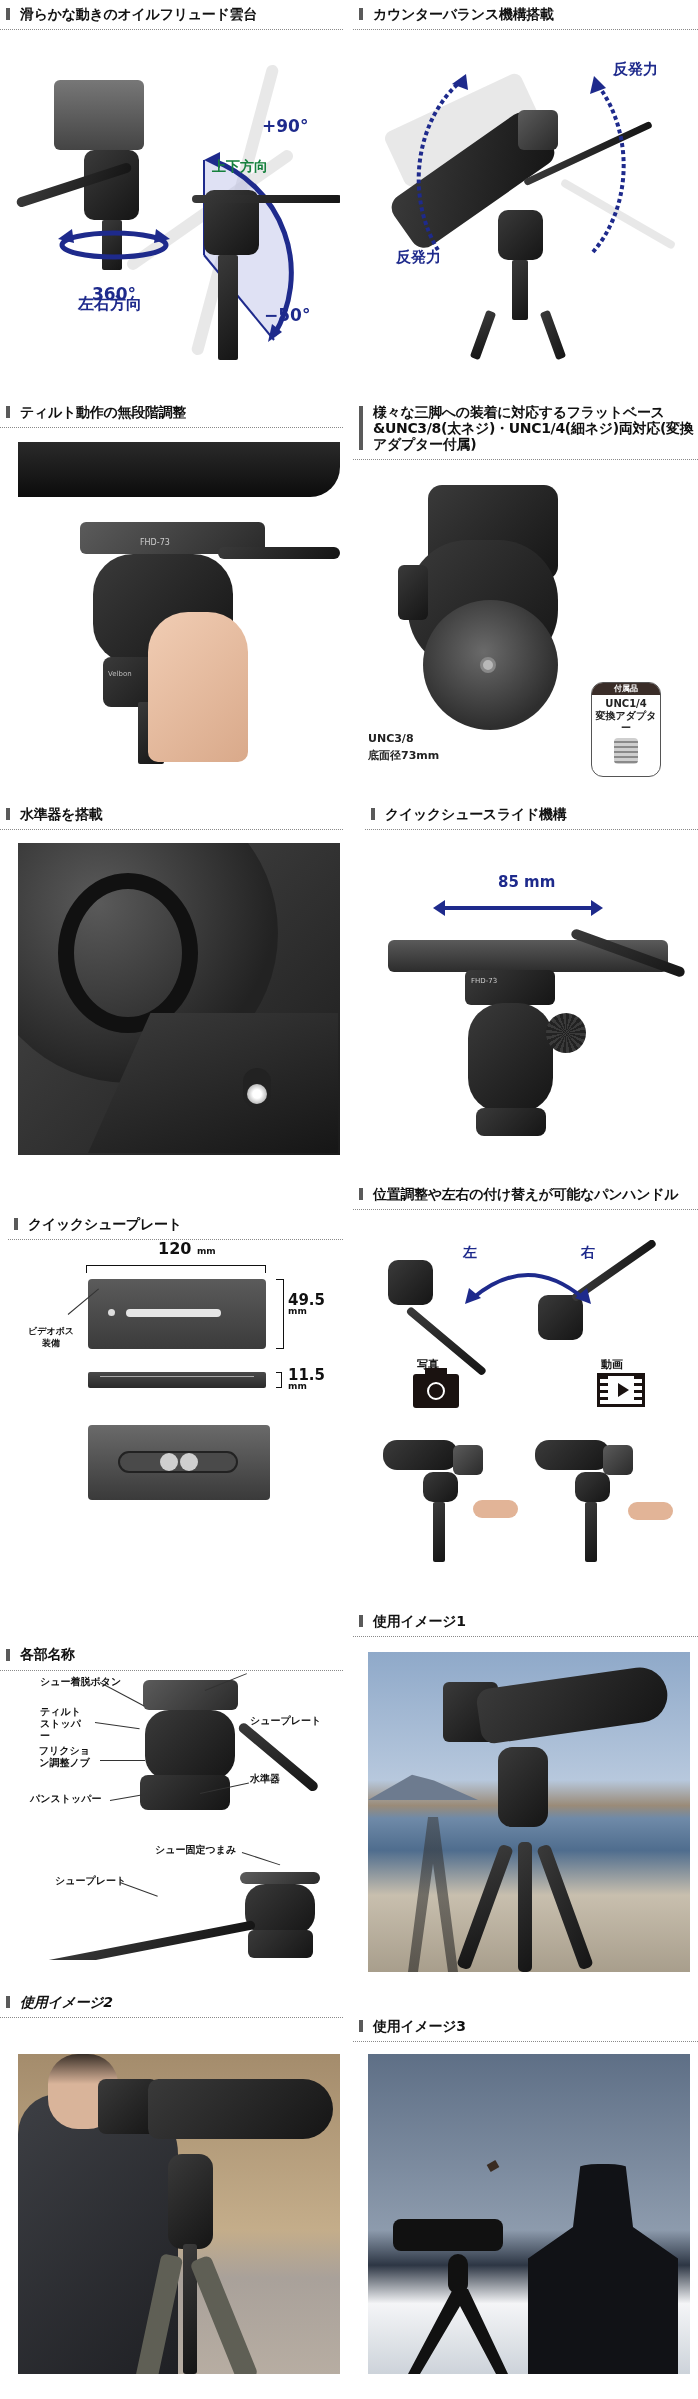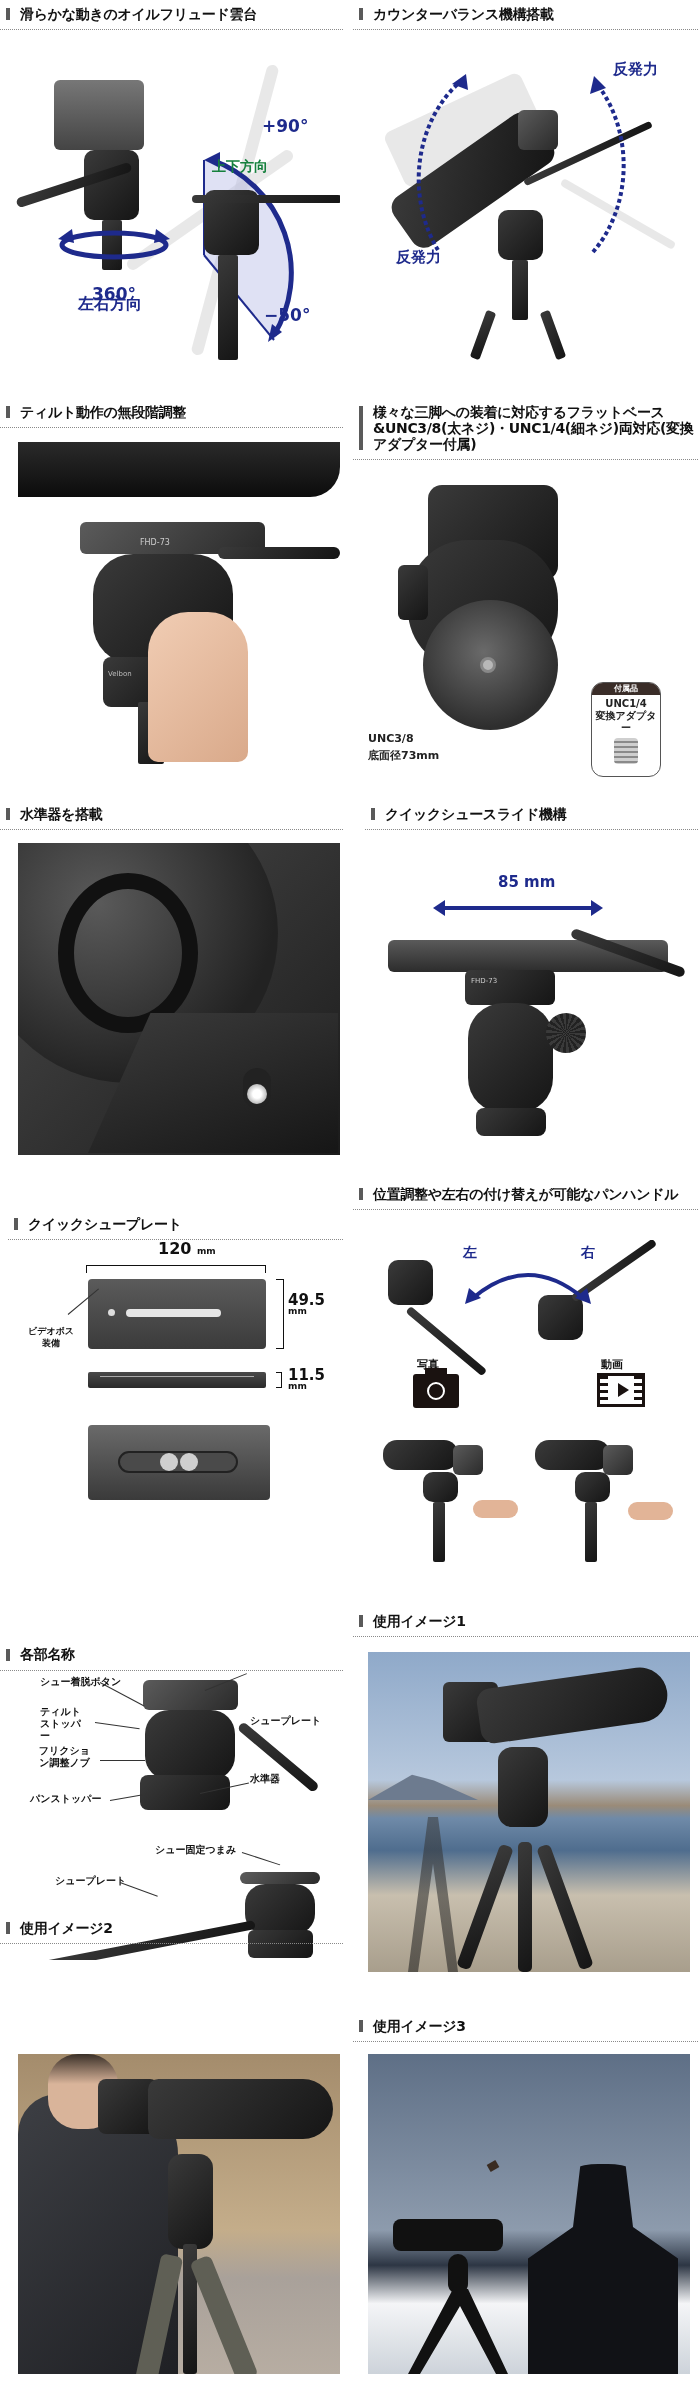--- a/index.html
+++ b/index.html
@@ -311,21 +311,21 @@
   <div style="position:absolute;left:0;top:120px;width:110px;height:28px;background:#6d7b8f;clip-path:polygon(0 100%,40% 10%,60% 30%,100% 100%);"></div>
   <div class="dark-body" style="left:75px;top:30px;width:55px;height:60px;border-radius:6px;"></div>
   <div class="dark-body" style="left:110px;top:25px;width:190px;height:55px;border-radius:20px 40px 40px 20px;transform:rotate(-8deg);"></div>
   <div class="dark-body" style="left:130px;top:95px;width:50px;height:80px;border-radius:14px;"></div>
   <div class="dark-body" style="left:110px;top:190px;width:14px;height:130px;transform:rotate(20deg);border-radius:5px;"></div>
   <div class="dark-body" style="left:150px;top:190px;width:14px;height:130px;border-radius:5px;"></div>
   <div class="dark-body" style="left:190px;top:190px;width:14px;height:130px;transform:rotate(-20deg);border-radius:5px;"></div>
   <div style="position:absolute;left:40px;top:165px;width:50px;height:155px;opacity:.55;background:linear-gradient(#3a3a3a,#1a1a1a);clip-path:polygon(40% 0,60% 0,100% 100%,80% 100%,50% 30%,20% 100%,0 100%);"></div>
 </div>
 
-<div class="section" style="left:0;top:1920px;">
+<div class="section" style="left:0;top:1994px;font-style:italic;">
   <div class="sec-head">
     <span class="bar"></span>
     <div class="sec-title">使用イメージ2</div>
   </div>
   <div class="dots"></div>
 </div>
 <div class="figure" style="left:18px;top:2054px;width:322px;height:320px;background:linear-gradient(#a48c6c,#c4ad8a 55%,#a9a19a 70%,#b7ada2 100%);">
   <div style="position:absolute;left:0;top:40px;width:160px;height:280px;background:linear-gradient(135deg,#3d3f44,#1f2024);border-radius:40px 60px 0 0;"></div>
   <div style="position:absolute;left:30px;top:0;width:70px;height:75px;border-radius:30px;background:linear-gradient(#3a3028,#d9b49a 40%);"></div>
   <div class="dark-body" style="left:80px;top:25px;width:60px;height:55px;border-radius:8px;"></div>

